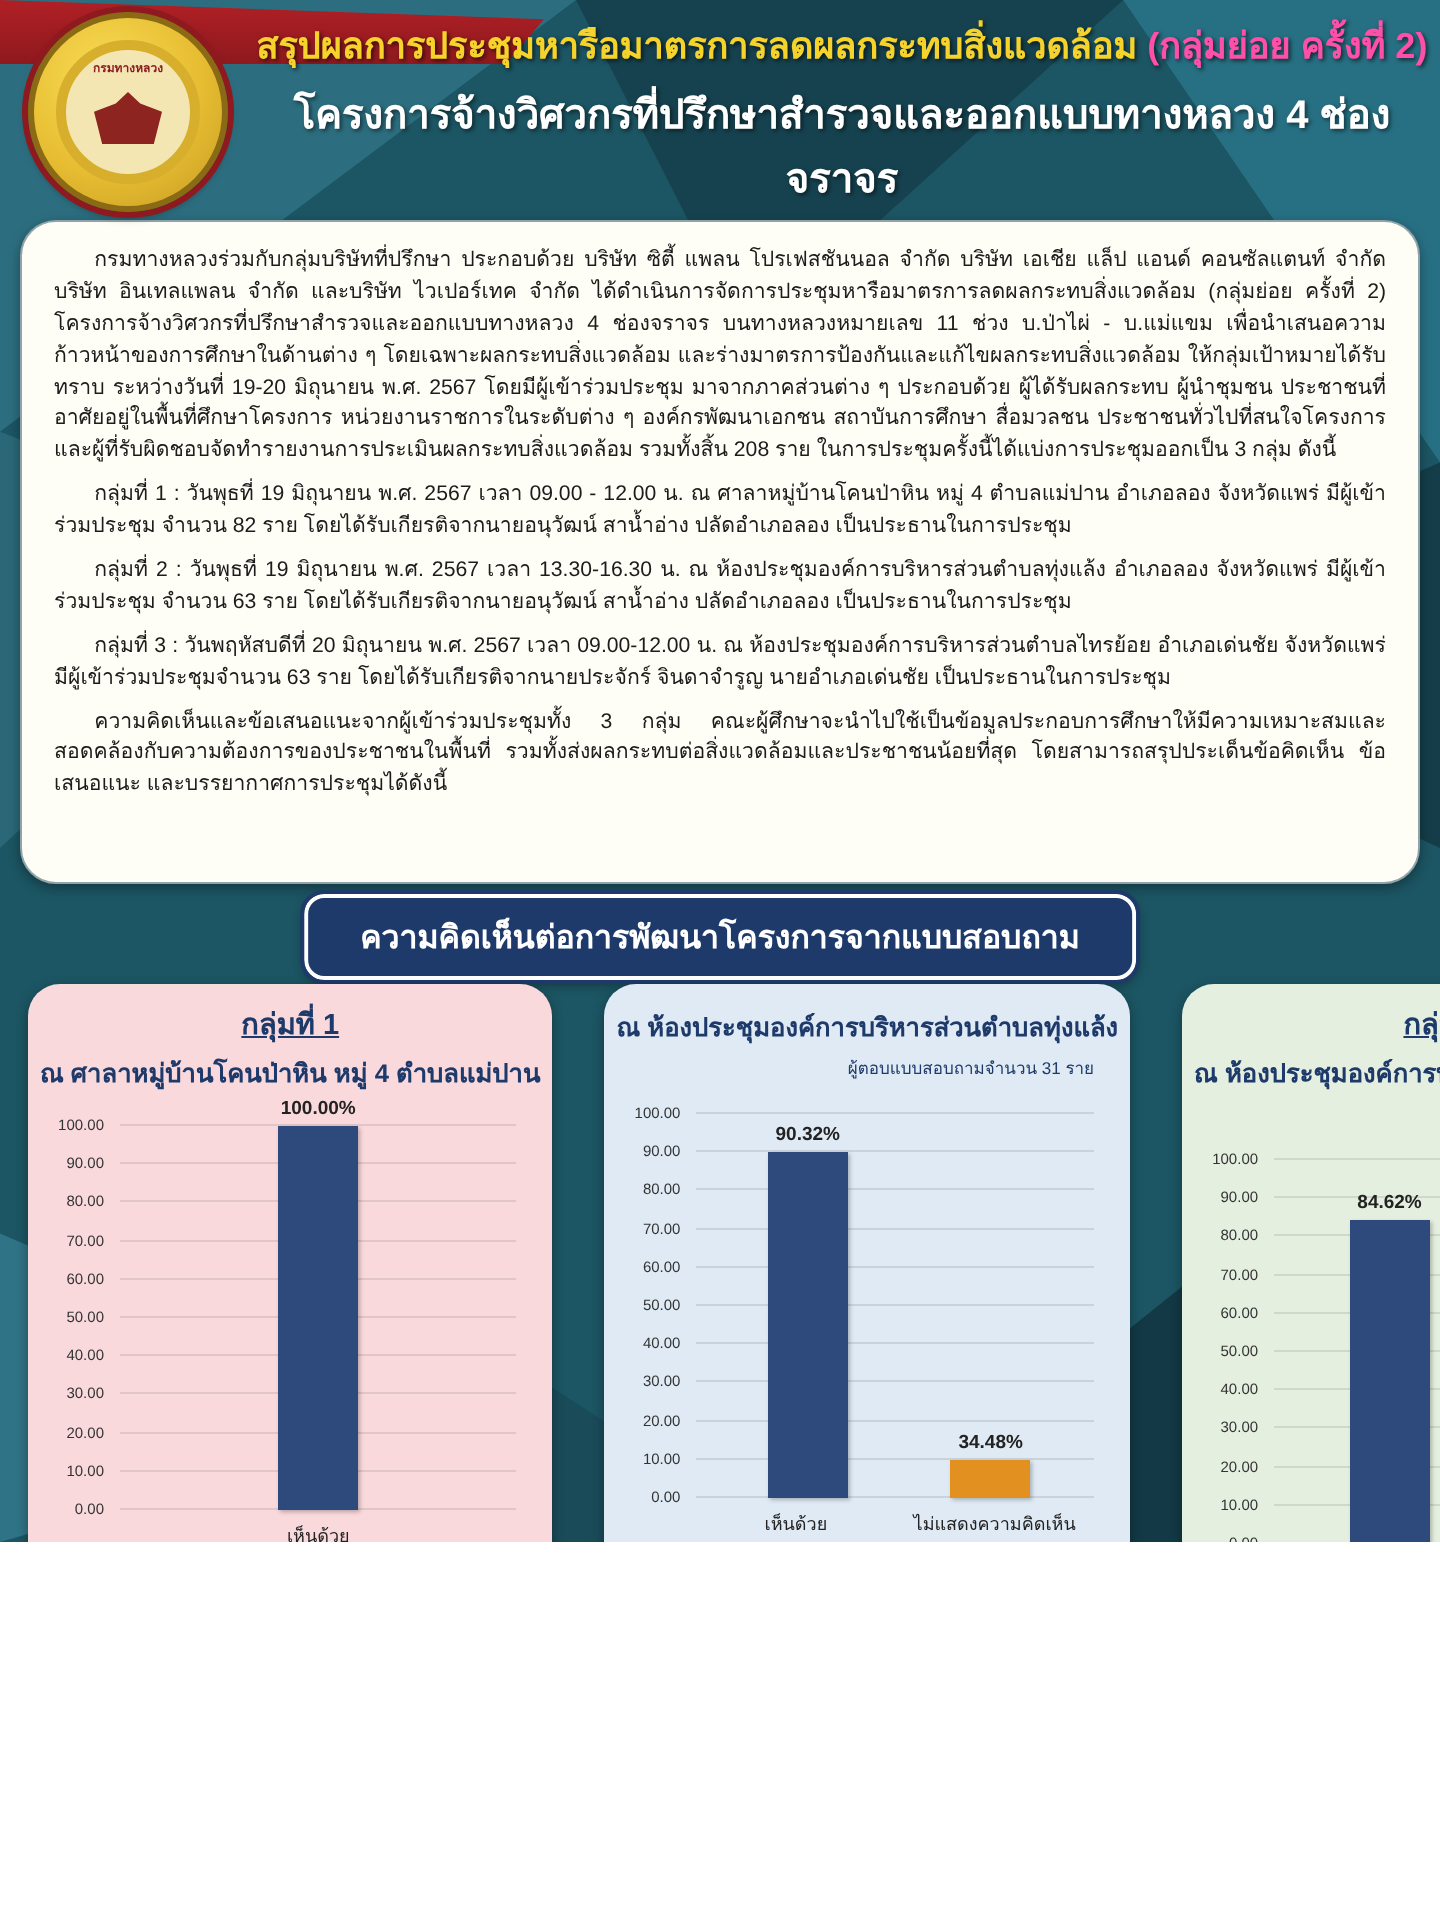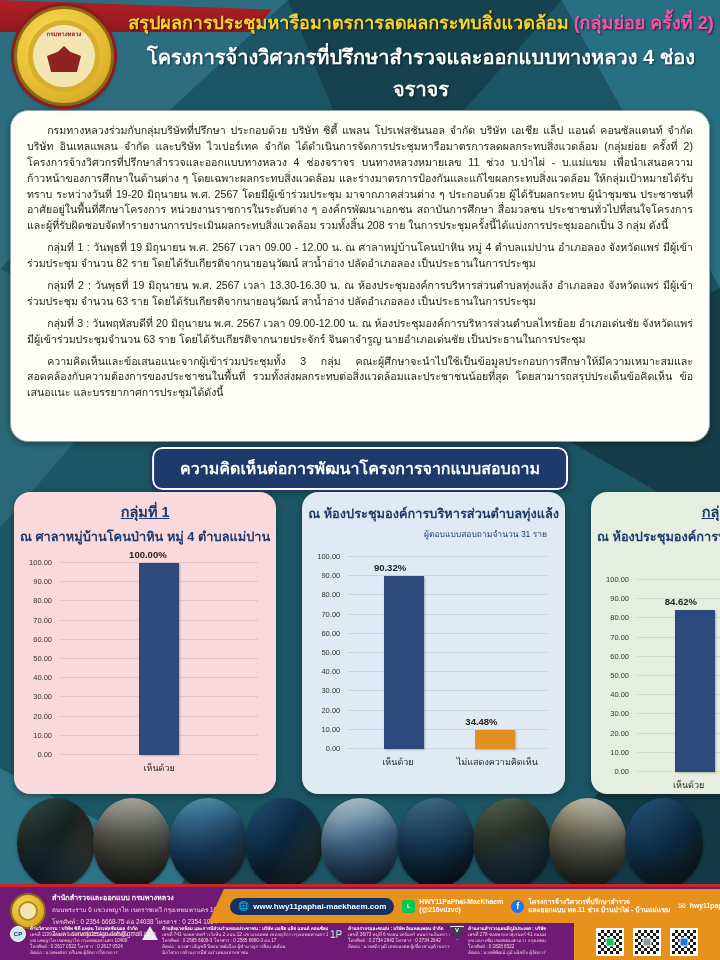--- a/index.html
+++ b/index.html
@@ -1,17 +1,17 @@
 <!DOCTYPE html>
 <html><head>
 <meta charset="utf-8">
 <style>
   * { box-sizing: border-box; margin: 0; padding: 0; }
   body { margin: 0; font-family: "Liberation Sans", "DejaVu Sans", sans-serif; }
-  .page { position: relative; width: 720px; height: 960px; overflow: hidden; background: #1c5563; padding-left: 36px; }
+  .page { position: relative; width: 720px; height: 771px; overflow: hidden; background: #1c5563; padding-left: 36px; }
 
   
   .bg, .bg div { position: absolute; inset: 0; }
   .bg .t1 { clip-path: polygon(0 0,40% 0,0 28%); background:#2c6e7f; }
   .bg .t2 { clip-path: polygon(40% 0,78% 0,52% 22%); background:#16424f; }
   .bg .t3 { clip-path: polygon(78% 0,100% 0,100% 30%); background:#277083; }
   .bg .t4 { clip-path: polygon(100% 30%,100% 55%,70% 42%); background:#143d49; }
   .bg .t5 { clip-path: polygon(0 28%,22% 36%,0 55%); background:#2a6878; }
   .bg .t6 { clip-path: polygon(0 80%,30% 92%,0 100%); background:#2f7386; }
   .bg .t7 { clip-path: polygon(100% 70%,100% 100%,60% 100%); background:#123945; }
@@ -55,21 +55,21 @@
   .panel { flex:1; border-radius:16px; padding:8px 6px 4px 6px; box-shadow:0 2px 6px rgba(0,0,0,.35); position:relative; }
   .p-title { text-align:center; color:#1d3a6b; font-weight:bold; font-size:14.5px; text-decoration:underline; }
   .p-sub { text-align:center; color:#1d3a6b; font-weight:bold; font-size:12.8px; margin-top:3px; white-space:nowrap; }
   .p-resp { text-align:right; color:#1d3a6b; font-size:8.5px; margin:3px 12px 0 0; }
   .p-chart { position:relative; height:192px; margin:16px 12px 0 40px; }
   .yaxis { position:absolute; left:-38px; top:0; bottom:0; width:34px; }
   .ytick { position:absolute; right:4px; font-size:7.5px; color:#333; }
   .plot { position:absolute; inset:0; overflow:visible; }
   .grid { position:absolute; left:0; right:0; height:1px; background:rgba(110,110,110,.18); }
   .bar { position:absolute; bottom:0; width:40px; box-shadow:1px 1px 2px rgba(0,0,0,.25); }
-  .blabel { position:absolute; width:60px; font-size:9.5px; font-weight:bold; color:#222; }
+  .blabel { position:absolute; width:60px; text-align:center; font-size:9.5px; font-weight:bold; color:#222; }
   .xlabels { position:relative; height:16px; margin:4px 12px 4px 40px; }
   .xlabel { position:absolute; top:2px; text-align:center; font-size:9px; color:#222; white-space:nowrap; }
 
   
   .photos { position:absolute; left:12px; top:798px; width:696px; height:90px; z-index:3;
     display:flex; justify-content:center; }
   .photo { width:78px; height:90px; border-radius:50%; flex:0 0 auto; margin:0 -1px;
     box-shadow: inset 0 -18px 24px rgba(0,0,0,.35), 0 1px 3px rgba(0,0,0,.4); }
 
   

